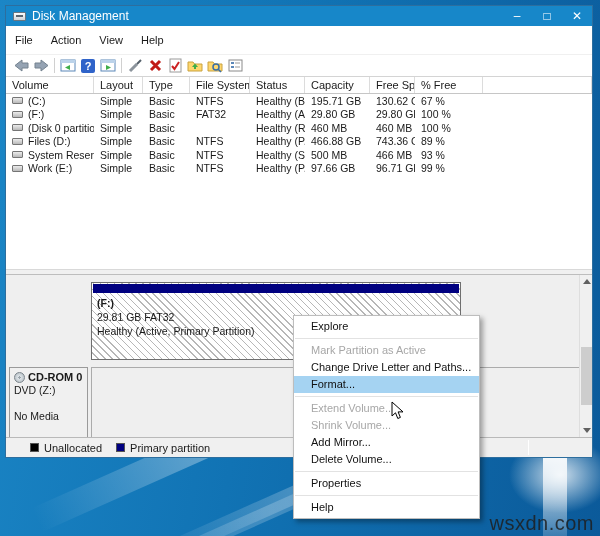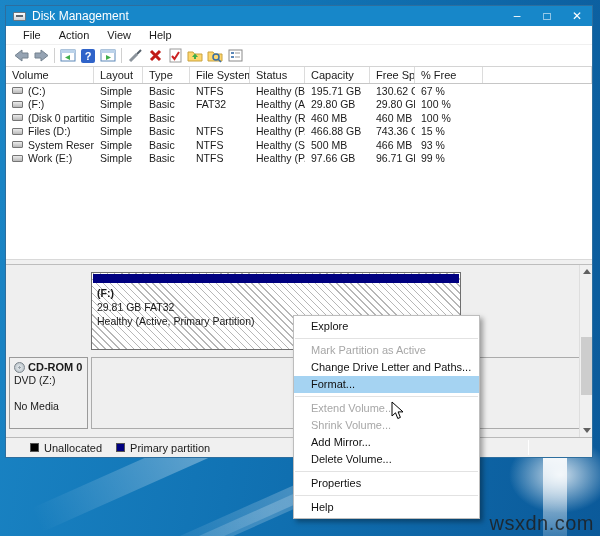--- a/index.html
+++ b/index.html
@@ -24,21 +24,21 @@
   .window { position:absolute; left:5px; top:5px; width:588px; height:453px;
     background:#ffffff; border:1px solid #2d6e9e; display:flex; flex-direction:column; }
 
   .titlebar { height:20px; background:#1787c9; display:flex; align-items:center; color:#fff; flex:0 0 auto; }
   .app-icon { width:13px; height:9px; margin:0 6px 0 7px; background:linear-gradient(#fdfdfd,#cfd4d9); border:1px solid #6b7680; border-radius:1px; position:relative; }
   .app-icon:before { content:""; position:absolute; left:2px; top:2px; width:7px; height:2px; background:#5a6570; }
   .title-text { font-size:12px; }
   .win-controls { margin-left:auto; display:flex; height:100%; }
   .win-btn { width:30px; height:100%; display:flex; align-items:center; justify-content:center; font-size:12px; color:#fff; }
 
-  .menubar { height:19px; display:flex; align-items:center; padding-left:8px; background:#fff; border-bottom:1px solid #f0f0f0; flex:0 0 auto; }
+  .menubar { height:29px; display:flex; align-items:center; padding-left:0; background:#fff; border-bottom:1px solid #f0f0f0; flex:0 0 auto; }
   .menu-top-item { padding:0 9px; height:100%; display:flex; align-items:center; }
 
   .toolbar { height:22px; display:flex; align-items:center; padding-left:5px; background:#fff; border-bottom:1px solid #d4d4d4; flex:0 0 auto; }
   .tb-icon { width:18px; height:16px; margin:0 1px; display:flex; align-items:center; justify-content:center; }
   .tb-sep { width:1px; height:15px; background:#d0d0d0; margin:0 3px; }
 
   
   .listpane { height:192px; flex:0 0 auto; background:#fff; overflow:hidden; }
   .lh-row { display:flex; height:17px; border-bottom:1px solid #c6c6c6; }
   .lh-cell { border-right:1px solid #dcdcdc; padding:2px 0 0 6px; white-space:nowrap; overflow:hidden; }
@@ -241,21 +241,21 @@
             <div class="lv-cell c-pct">100 %</div>
           </div>
           <div class="lv-row">
             <div class="lv-cell c-volume"><span class="vol-icon"></span>Files (D:)</div>
             <div class="lv-cell c-layout">Simple</div>
             <div class="lv-cell c-type">Basic</div>
             <div class="lv-cell c-fs">NTFS</div>
             <div class="lv-cell c-status">Healthy (P...</div>
             <div class="lv-cell c-capacity">466.88 GB</div>
             <div class="lv-cell c-free">743.36 GB</div>
-            <div class="lv-cell c-pct">15 %</div>
+            <div class="lv-cell c-pct">89 %</div>
           </div>
           <div class="lv-row">
             <div class="lv-cell c-volume"><span class="vol-icon"></span>System Reserved</div>
             <div class="lv-cell c-layout">Simple</div>
             <div class="lv-cell c-type">Basic</div>
             <div class="lv-cell c-fs">NTFS</div>
             <div class="lv-cell c-status">Healthy (S...</div>
             <div class="lv-cell c-capacity">500 MB</div>
             <div class="lv-cell c-free">466 MB</div>
             <div class="lv-cell c-pct">93 %</div>

